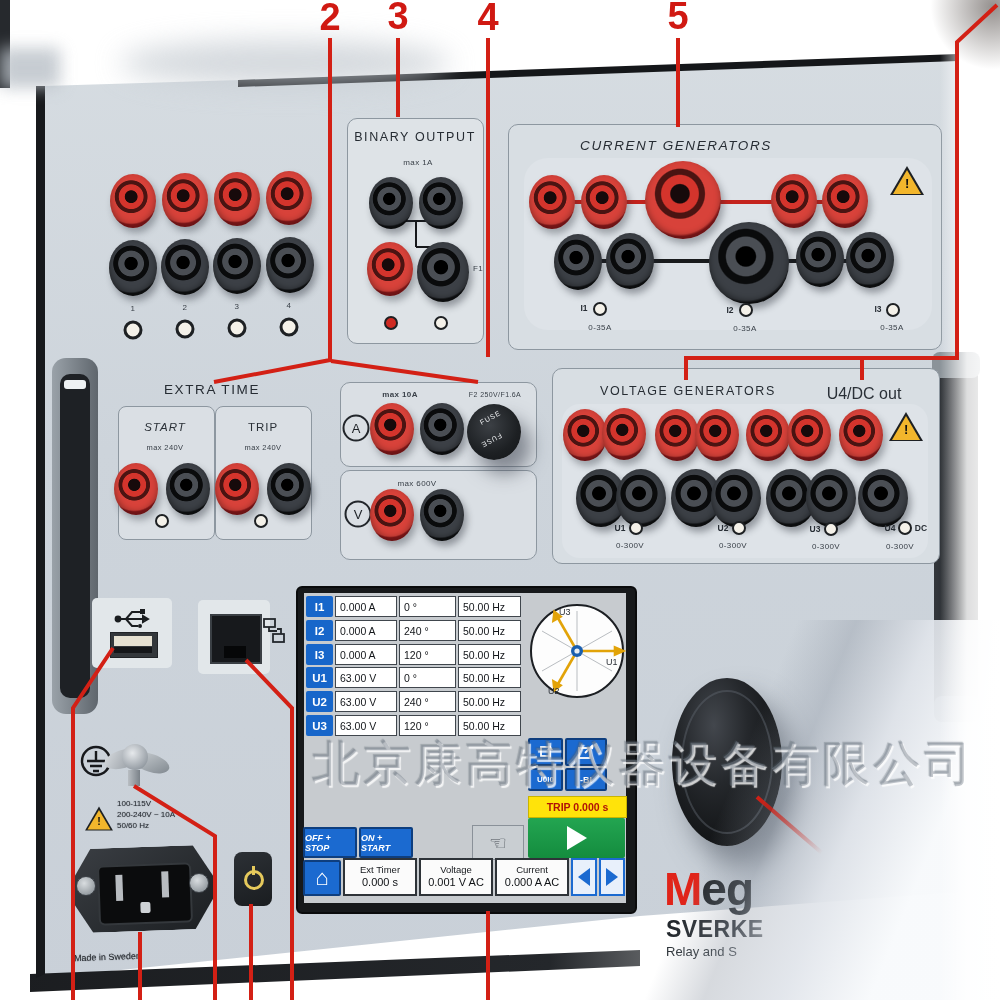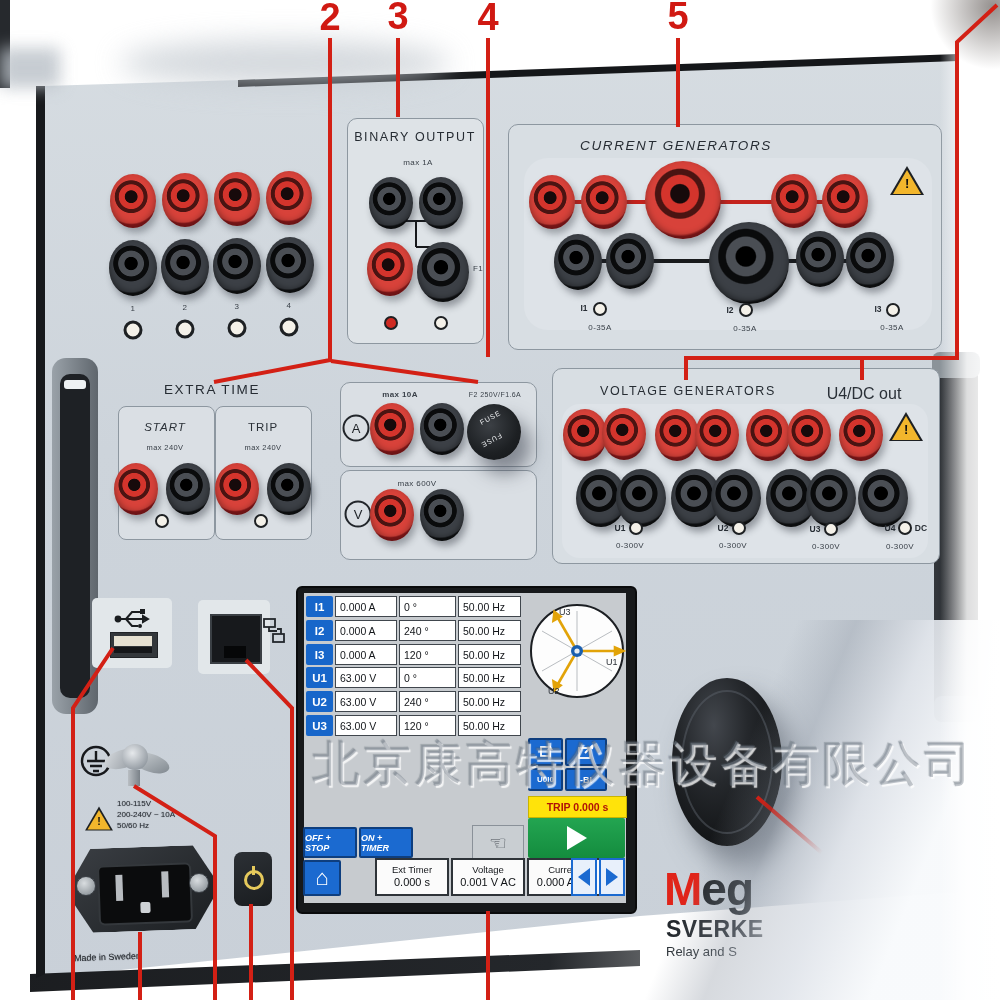--- a/index.html
+++ b/index.html
@@ -27,21 +27,21 @@
   .led.sm{width:10px;height:10px;border-width:2.5px;}
   .led.on{background:#cf2a22;}
   
   .cell{background:#fff;border:1.6px solid #40464d;font-size:10.5px;color:#121519;
         display:flex;align-items:center;padding-left:4px;box-sizing:border-box;white-space:nowrap;}
   .chcell{background:#1766ca;border-radius:2px;color:#fff;font-weight:bold;font-size:11.5px;
           display:flex;align-items:center;justify-content:center;box-sizing:border-box;}
   .bluebtn{background:#1b6ad0;border:2px solid #0e3e7e;border-radius:2px;color:#fff;
            display:flex;align-items:center;justify-content:center;box-sizing:border-box;}
   .fieldbox{background:#fbfbfb;border:2px solid #2e3338;box-sizing:border-box;display:flex;
-            flex-direction:column;align-items:center;justify-content:center;line-height:1.25;margin-left:32px;}
+            flex-direction:column;align-items:center;justify-content:center;line-height:1.25;}
   .flabel{font-size:9.5px;color:#15181c;}  .fvalue{font-size:11px;color:#0e1114;}
   .warntri{width:0;height:0;border-left:17px solid transparent;border-right:17px solid transparent;
            border-bottom:29px solid #1d2023;}
   .warntri i{position:absolute;left:-14px;top:4px;width:0;height:0;border-left:14px solid transparent;
            border-right:14px solid transparent;border-bottom:24px solid #f2b62c;}
   .warntri b{position:absolute;left:-2px;top:10px;font-size:13px;color:#111;font-style:normal;z-index:2;}
   .callout-num{font-size:38px;font-weight:bold;color:#d01912;}
   .wm{font-size:48px;letter-spacing:3px;white-space:nowrap;color:rgba(126,136,147,.45);
       text-shadow:1.5px 1.5px 1px rgba(255,255,255,.8),-1px -1px 1px rgba(76,86,97,.32);}
 </style>
@@ -339,21 +339,21 @@
   <div class="ab" style="left:528px;top:818px;width:97px;height:40px;background:linear-gradient(180deg,#23a551,#148c3e);border-radius:2px;display:flex;align-items:center;justify-content:center;">
     <span style="width:0;height:0;border-left:20px solid #fff;border-top:12px solid transparent;border-bottom:12px solid transparent;"></span>
   </div>
   <div class="ab" style="left:472px;top:825px;width:50px;height:33px;background:#c9ced2;border:1px solid #8a9199;display:flex;align-items:center;justify-content:center;">
     <span style="font-size:20px;color:#474d54;">☜</span>
   </div>
   <div class="ab bluebtn" style="left:303px;top:827px;width:54px;height:31px;font-size:9px;font-weight:bold;font-style:italic;">
     <span>OFF + STOP</span>
   </div>
   <div class="ab bluebtn" style="left:359px;top:827px;width:54px;height:31px;font-size:9px;font-weight:bold;font-style:italic;">
-    <span>ON + TIMER</span>
+    <span>ON + START</span>
   </div>
   <div class="ab bluebtn" style="left:303px;top:860px;width:38px;height:36px;font-size:22px;">
     <span>⌂</span>
   </div>
   <div class="ab fieldbox" style="left:343px;top:858px;width:74px;height:38px;">
     <span class="flabel">Ext Timer</span>
     <span class="fvalue">0.000 s</span>
   </div>
   <div class="ab fieldbox" style="left:419px;top:858px;width:74px;height:38px;">
     <span class="flabel">Voltage</span>

